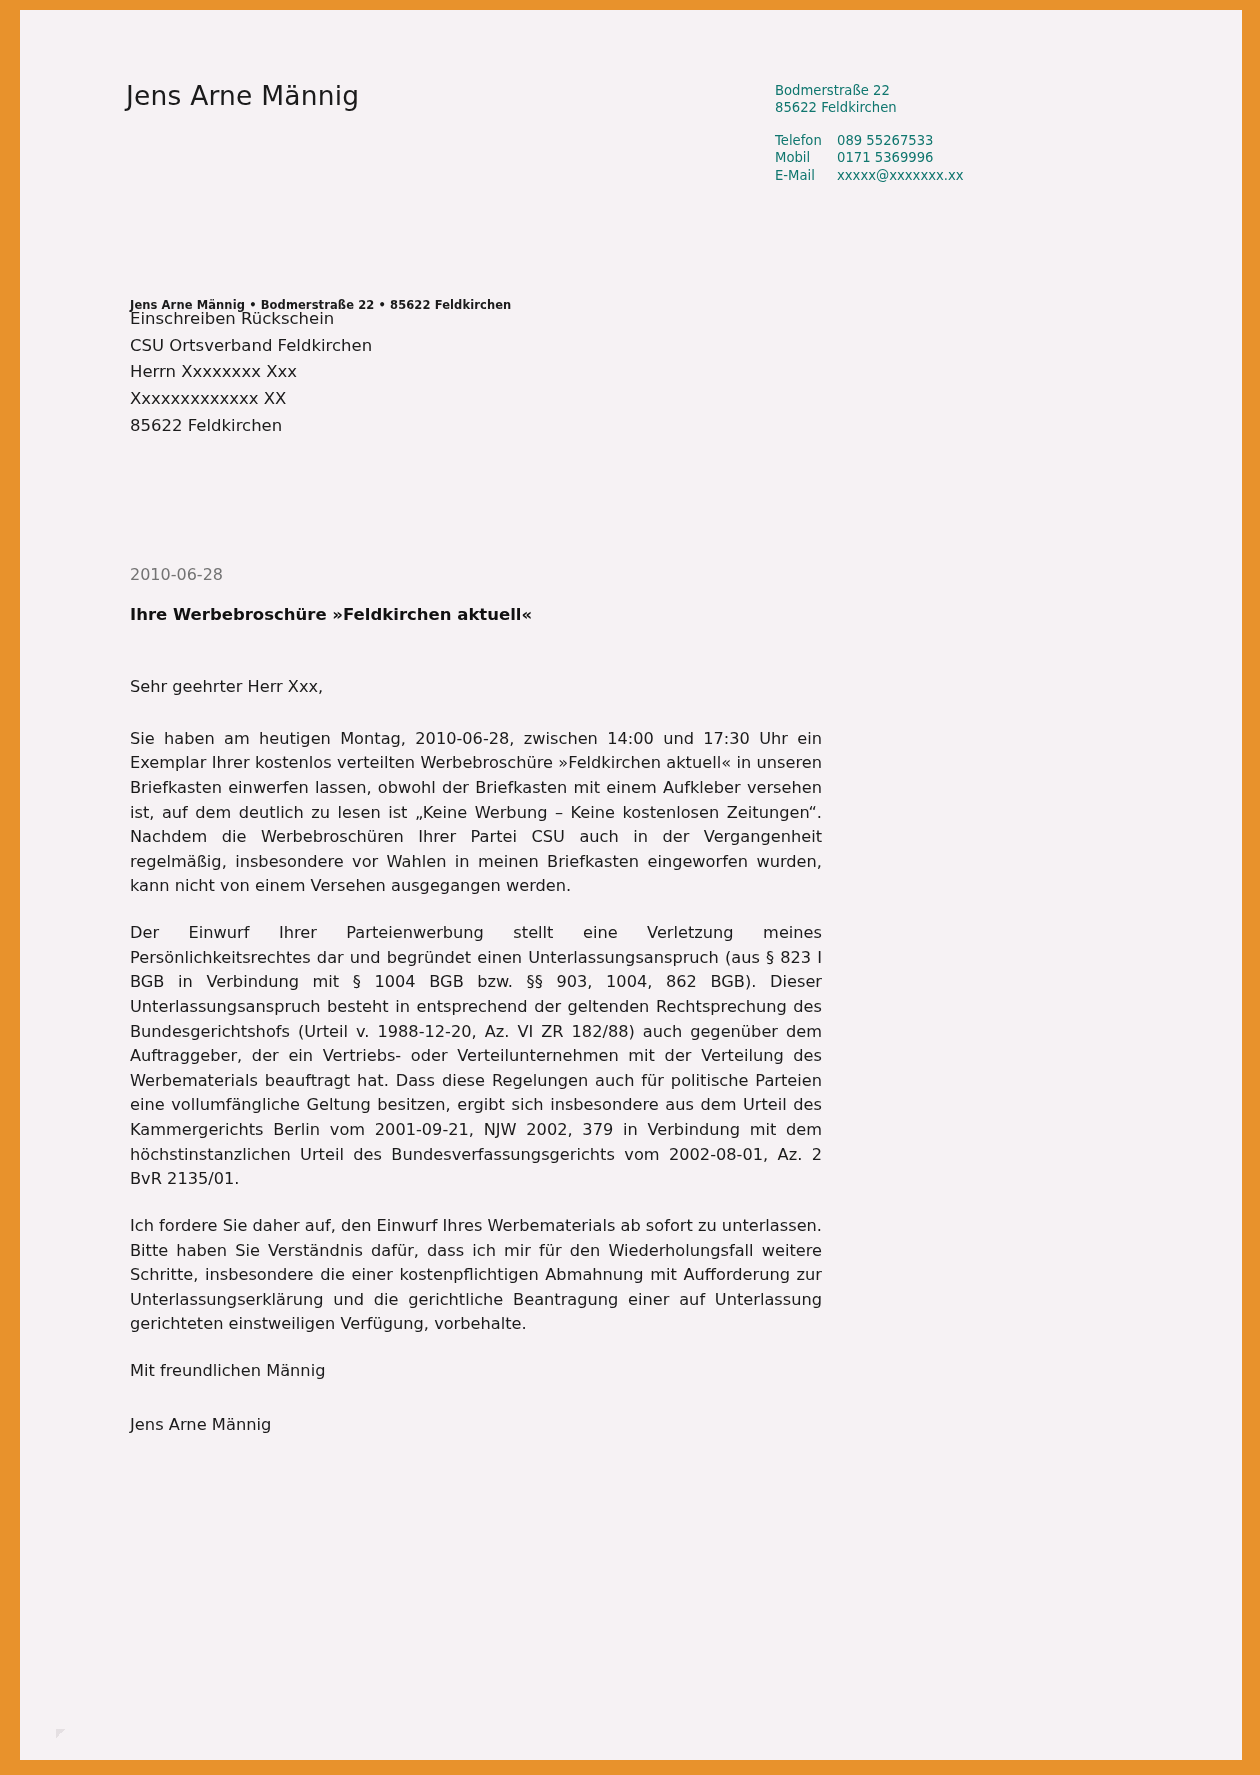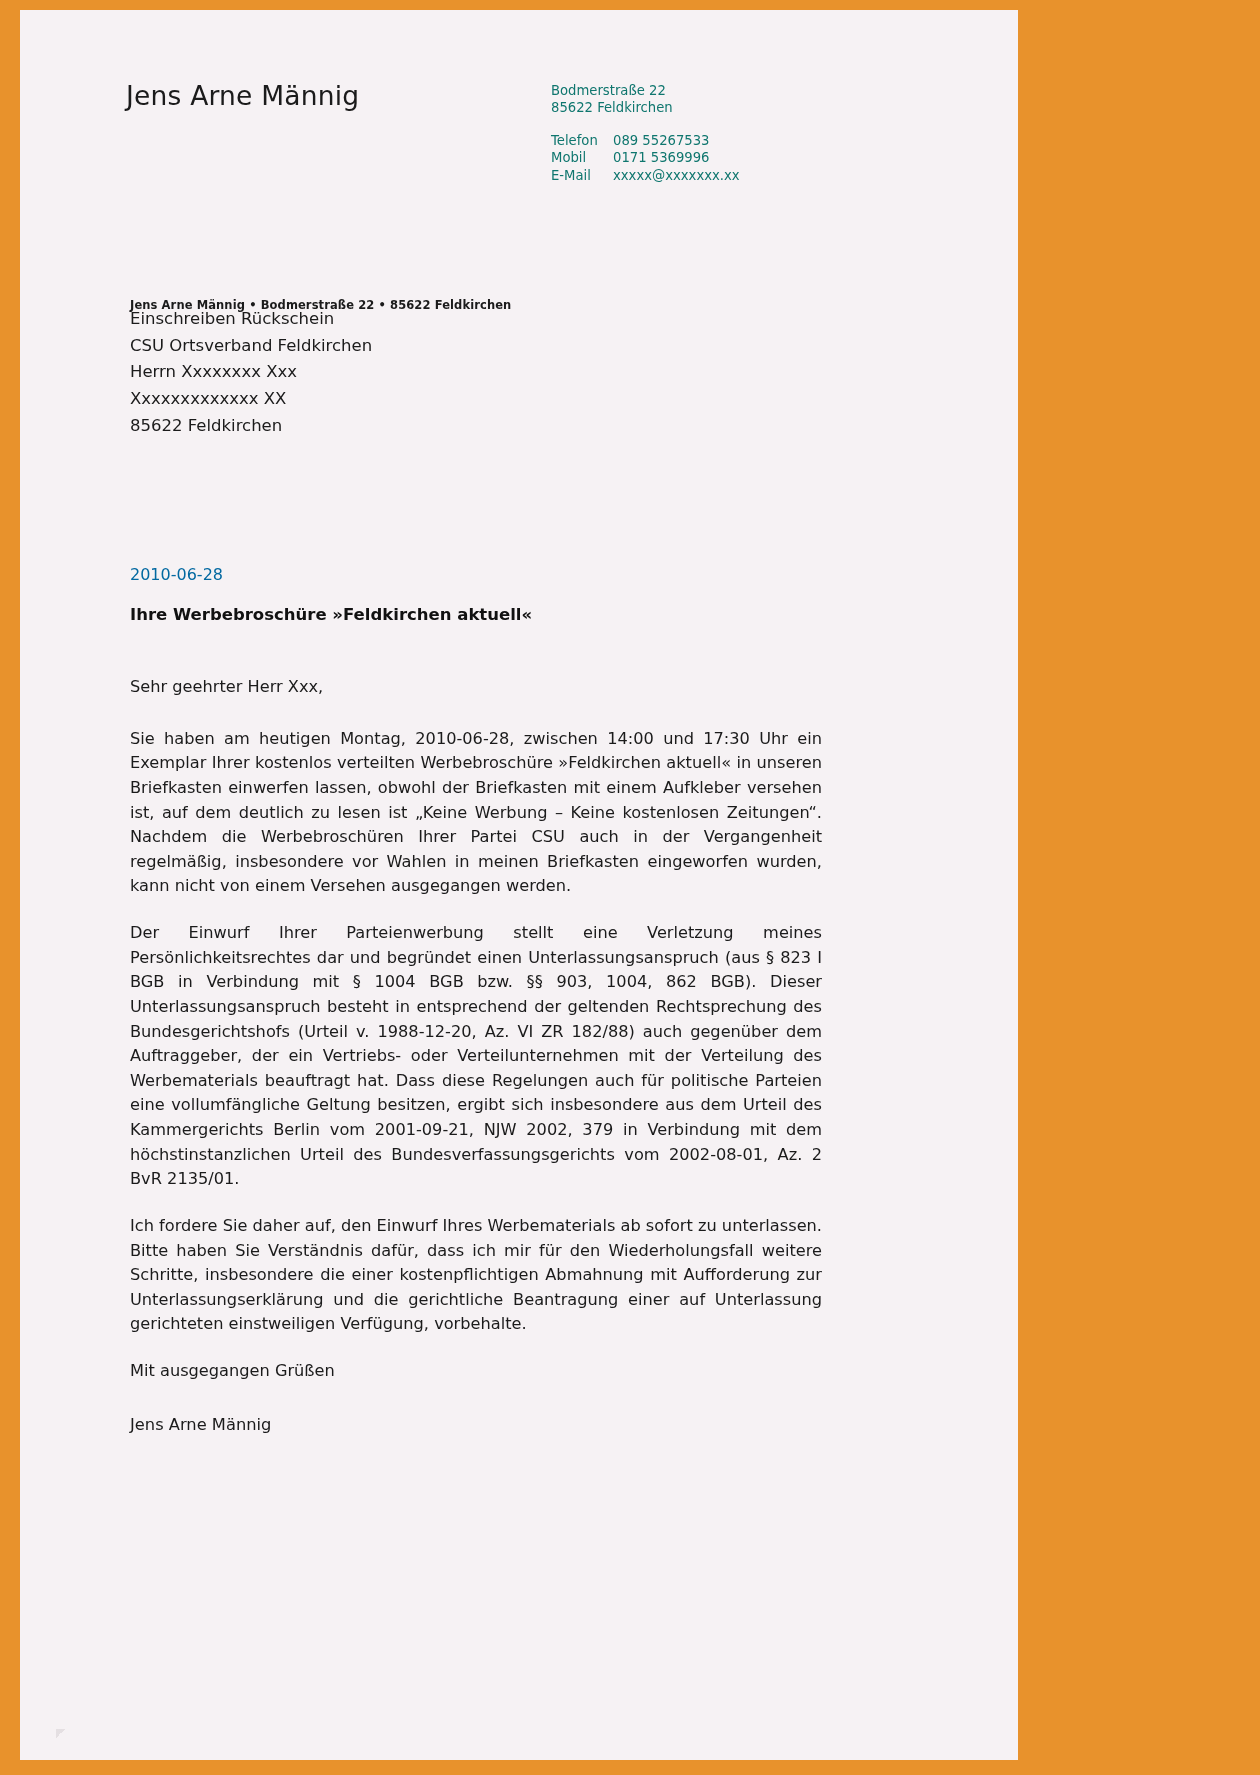--- a/index.html
+++ b/index.html
@@ -17,21 +17,21 @@
     position: absolute;
     left: 0; top: 0;
     width: 1260px;
     height: 1775px;
     background: #e8922c;
   }
   .page {
     position: absolute;
     left: 20px;
     top: 10px;
-    width: 998px;
+    width: 1222px;
     height: 1750px;
     background: #f6f2f4;
     box-sizing: border-box;
   }
 
   .letter {
     position: relative;
     width: 100%;
     height: 100%;
   }
@@ -85,21 +85,21 @@
     line-height: 1.62;
     color: #1b1b1b;
   }
 
   
   .date-line {
     position: absolute;
     left: 110px;
     top: 555px;
     font-size: 16px;
-    color: #0369a1;
+    color: #737373;
     text-align: right;
   }
 
   
   .subject {
     position: absolute;
     left: 110px;
     top: 595px;
     font-size: 16.5px;
     font-weight: bold;
@@ -187,21 +187,21 @@
 
       <div class="date-line">2010-06-28</div>
 
       <div class="subject">Ihre Werbebroschüre »Feldkirchen aktuell«</div>
 
       <div class="body-block">
         <p class="salutation">Sehr geehrter Herr Xxx,</p>
         <p>Sie haben am heutigen Montag, 2010-06-28, zwischen 14:00 und 17:30 Uhr ein Exemplar Ihrer kostenlos verteilten Werbebroschüre »Feldkirchen aktuell« in unseren Briefkasten einwerfen lassen, obwohl der Briefkasten mit einem Aufkleber versehen ist, auf dem deutlich zu lesen ist „Keine Werbung – Keine kostenlosen Zeitungen“. Nachdem die Werbebroschüren Ihrer Partei CSU auch in der Vergangenheit regelmäßig, insbesondere vor Wahlen in meinen Briefkasten eingeworfen wurden, kann nicht von einem Versehen ausgegangen werden.</p>
         <p>Der Einwurf Ihrer Parteienwerbung stellt eine Verletzung meines Persönlichkeitsrechtes dar und begründet einen Unterlassungsanspruch (aus § 823 I BGB in Verbindung mit § 1004 BGB bzw. §§ 903, 1004, 862 BGB). Dieser Unterlassungsanspruch besteht in entsprechend der geltenden Rechtsprechung des Bundesgerichtshofs (Urteil v. 1988-12-20, Az. VI ZR 182/88) auch gegenüber dem Auftraggeber, der ein Vertriebs- oder Verteilunternehmen mit der Verteilung des Werbematerials beauftragt hat. Dass diese Regelungen auch für politische Parteien eine vollumfängliche Geltung besitzen, ergibt sich insbesondere aus dem Urteil des Kammergerichts Berlin vom 2001-09-21, NJW 2002, 379 in Verbindung mit dem höchstinstanzlichen Urteil des Bundesverfassungsgerichts vom 2002-08-01, Az. 2 BvR 2135/01.</p>
         <p>Ich fordere Sie daher auf, den Einwurf Ihres Werbematerials ab sofort zu unterlassen. Bitte haben Sie Verständnis dafür, dass ich mir für den Wiederholungsfall weitere Schritte, insbesondere die einer kostenpflichtigen Abmahnung mit Aufforderung zur Unterlassungserklärung und die gerichtliche Beantragung einer auf Unterlassung gerichteten einstweiligen Verfügung, vorbehalte.</p>
-        <p class="closing">Mit ausgegangen Grüßen</p>
+        <p class="closing">Mit freundlichen Männig</p>
       </div>
 
       <div class="signature">Jens Arne Männig</div>
 
       <div class="corner-mark"></div>
     </div>
   </div>
 </div>
 
 </body></html>

